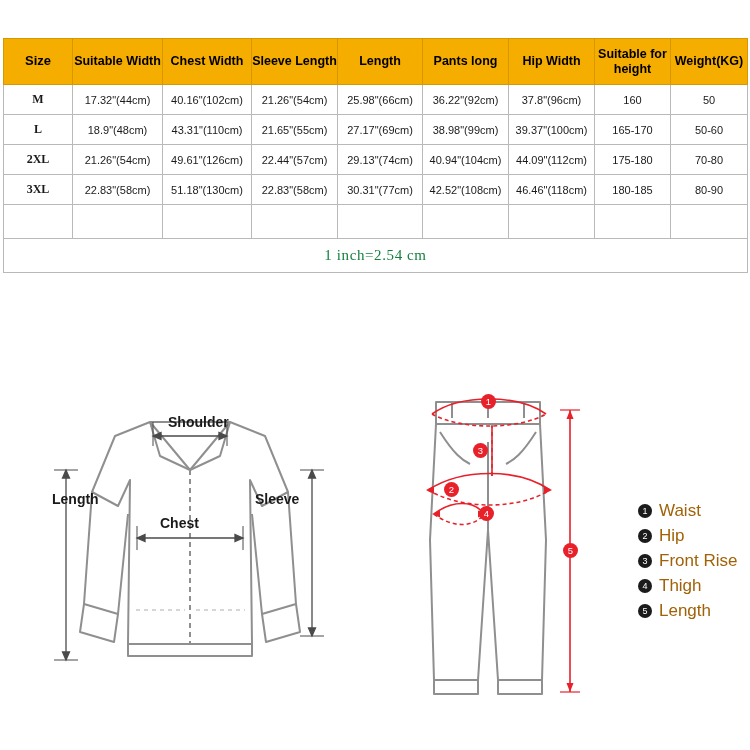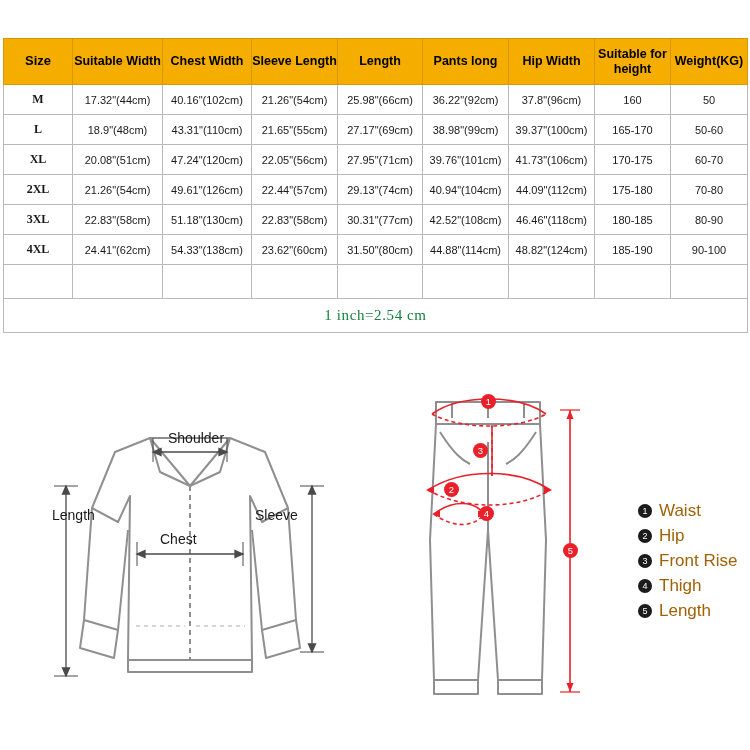--- a/index.html
+++ b/index.html
@@ -65,22 +65,22 @@
   
   .diagram {
     position: absolute;
     top: 360px; left: 0;
     width: 750px; height: 390px;
   }
 
   
   .shirt-wrap {
     position: absolute;
-    left: 40px; top: 30px;
-    width: 300px; height: 330px;
+    left: 40px; top: 14px;
+    width: 300px; height: 330px; font-weight: bold;
   }
   .pants-wrap {
     position: absolute;
     left: 400px; top: 20px;
     width: 200px; height: 350px;
   }
 
   .label-text {
     position: absolute;
     font-size: 14px;
@@ -179,31 +179,20 @@
         <td>18.9"(48cm)</td>
         <td>43.31"(110cm)</td>
         <td>21.65"(55cm)</td>
         <td>27.17"(69cm)</td>
         <td>38.98"(99cm)</td>
         <td>39.37"(100cm)</td>
         <td>165-170</td>
         <td>50-60</td>
       </tr>
       <tr>
-        <td class="size-label">XL</td>
-        <td>20.08"(51cm)</td>
-        <td>47.24"(120cm)</td>
-        <td>22.05"(56cm)</td>
-        <td>27.95"(71cm)</td>
-        <td>39.76"(101cm)</td>
-        <td>41.73"(106cm)</td>
-        <td>170-175</td>
-        <td>60-70</td>
-      </tr>
-      <tr>
         <td class="size-label">2XL</td>
         <td>21.26"(54cm)</td>
         <td>49.61"(126cm)</td>
         <td>22.44"(57cm)</td>
         <td>29.13"(74cm)</td>
         <td>40.94"(104cm)</td>
         <td>44.09"(112cm)</td>
         <td>175-180</td>
         <td>70-80</td>
       </tr>
@@ -211,31 +200,20 @@
         <td class="size-label">3XL</td>
         <td>22.83"(58cm)</td>
         <td>51.18"(130cm)</td>
         <td>22.83"(58cm)</td>
         <td>30.31"(77cm)</td>
         <td>42.52"(108cm)</td>
         <td>46.46"(118cm)</td>
         <td>180-185</td>
         <td>80-90</td>
       </tr>
-      <tr>
-        <td class="size-label">4XL</td>
-        <td>24.41"(62cm)</td>
-        <td>54.33"(138cm)</td>
-        <td>23.62"(60cm)</td>
-        <td>31.50"(80cm)</td>
-        <td>44.88"(114cm)</td>
-        <td>48.82"(124cm)</td>
-        <td>185-190</td>
-        <td>90-100</td>
-      </tr>
       <tr class="empty-row">
         <td></td>
           <td></td>
           <td></td>
         <td></td>
           <td></td>
           <td></td>
         <td></td>
           <td></td>
           <td></td>

